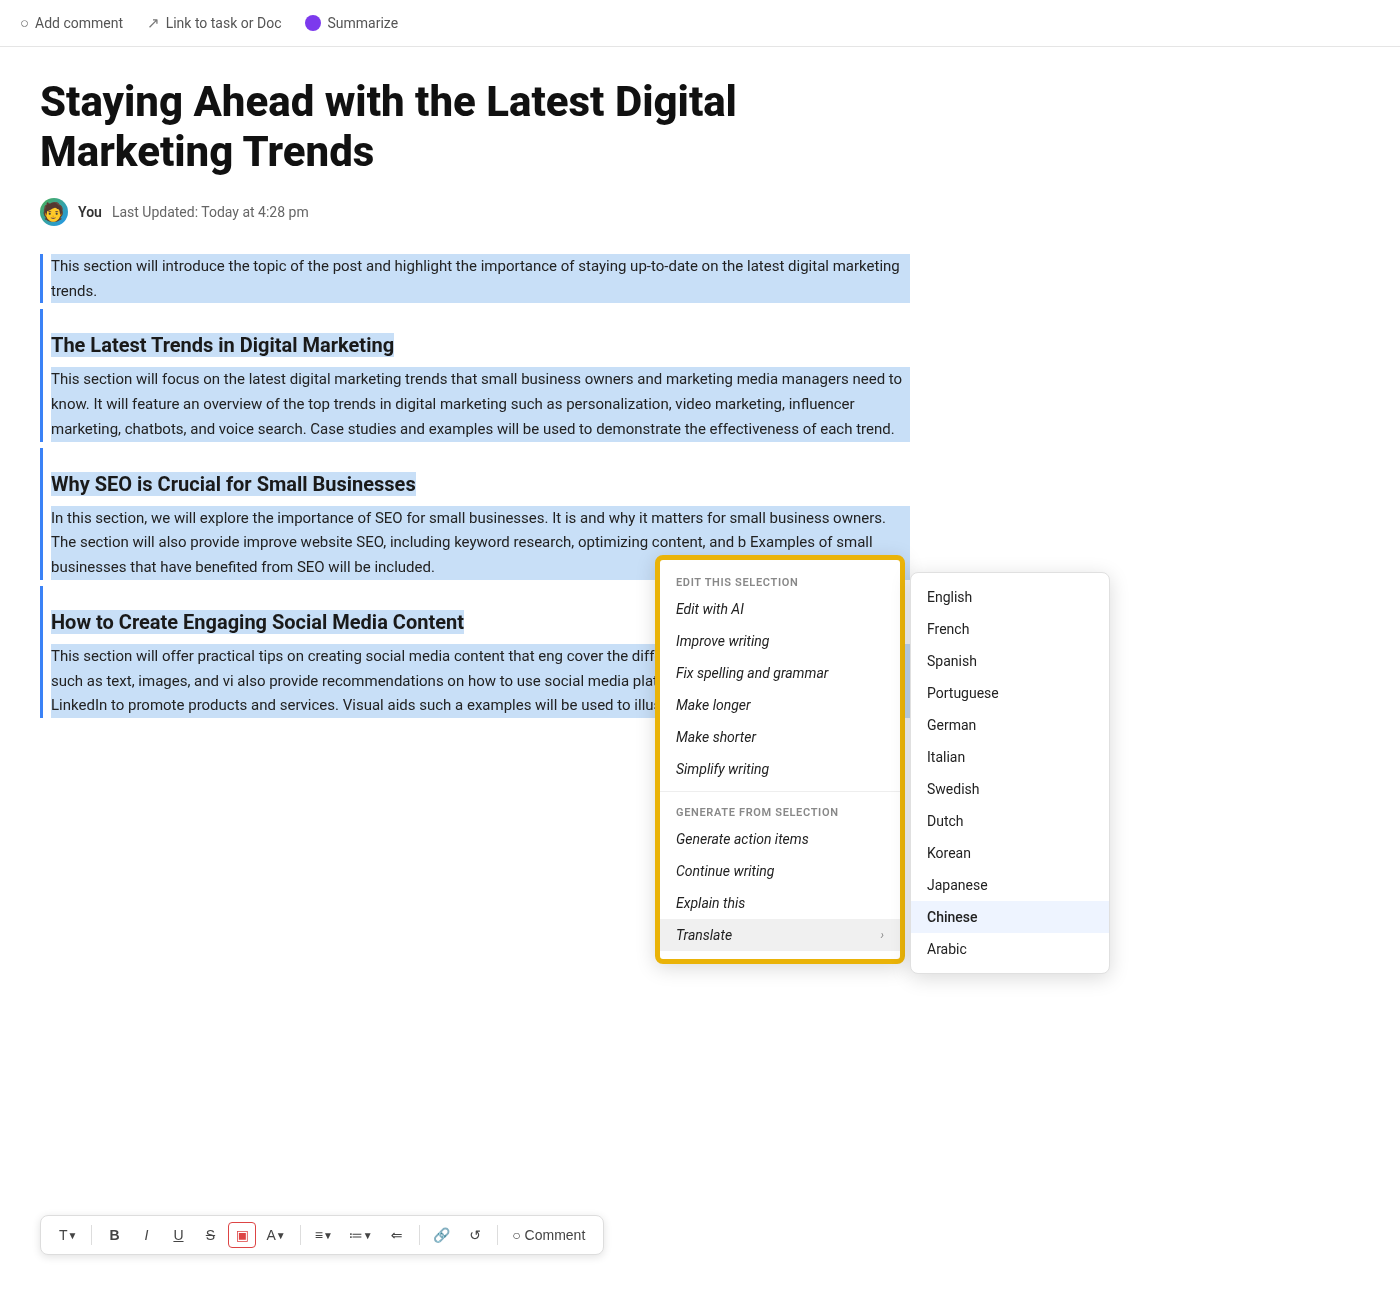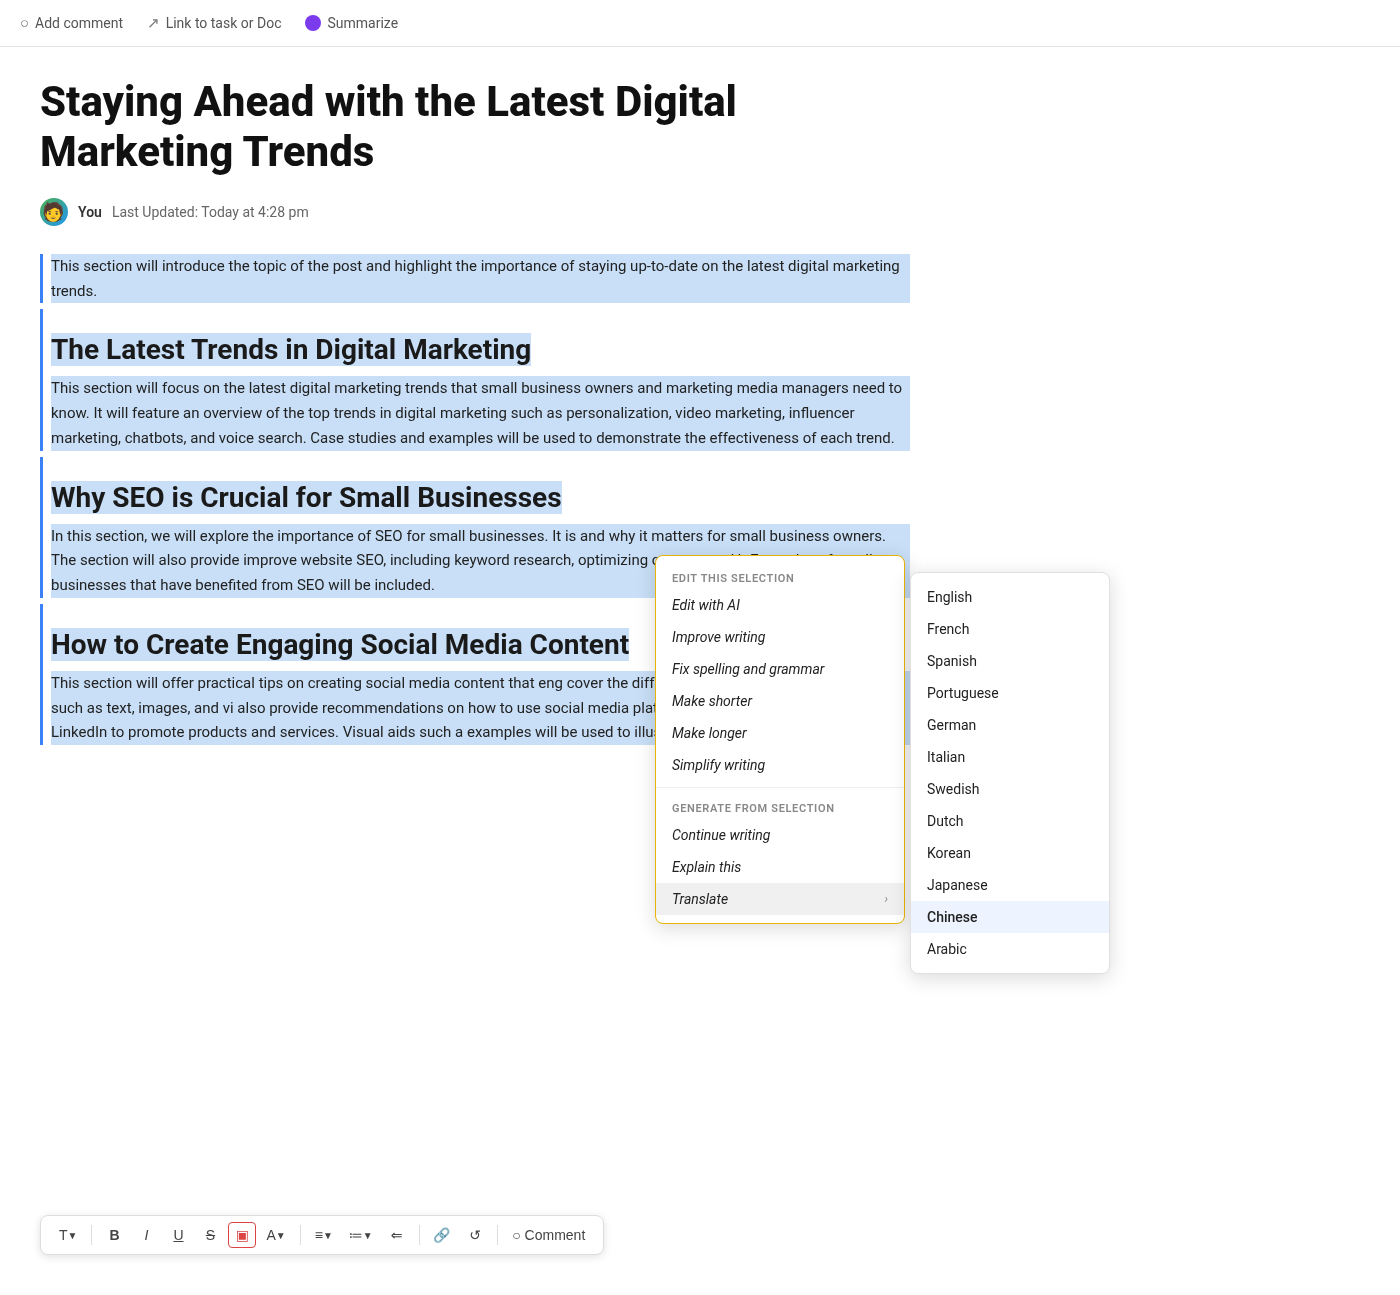--- a/index.html
+++ b/index.html
@@ -88,21 +88,21 @@
     
     .para {
       font-size: 15px;
       line-height: 1.65;
       color: #222;
       margin-bottom: 6px;
     }
 
     
     .section-heading {
-      font-size: 28px;
+      font-size: 20px;
       font-weight: 700;
       color: #1a1a1a;
       margin-top: 24px;
       margin-bottom: 10px;
       display: inline-block;
     }
 
     .section-block {
       margin-bottom: 4px;
       border-left: 3px solid transparent;
@@ -146,21 +146,21 @@
     .fmt-btn.italic { font-style: italic; }
     .fmt-btn.underline { text-decoration: underline; }
     .fmt-btn.strike { text-decoration: line-through; }
 
     
     .context-menu {
       position: absolute;
       top: 555px;
       left: 655px;
       background: #fff;
-      border: 1px solid #eab308;
+      border: 5px solid #eab308;
       border-radius: 8px;
       box-shadow: 0 4px 20px rgba(0,0,0,0.15);
       width: 250px;
       z-index: 100;
       padding: 8px 0;
     }
     .menu-section-label {
       font-size: 11px;
       font-weight: 600;
       color: #888;
@@ -282,33 +282,36 @@
   <div class="menu-item">
     <span>Edit with AI</span>
   </div>
   <div class="menu-item">
     <span>Improve writing</span>
   </div>
   <div class="menu-item">
     <span>Fix spelling and grammar</span>
   </div>
   <div class="menu-item">
+    <span>Make longer</span>
+  </div>
+  <div class="menu-item">
     <span>Make shorter</span>
   </div>
   <div class="menu-item">
-    <span>Make longer</span>
-  </div>
-  <div class="menu-item">
     <span>Simplify writing</span>
   </div>
 
   <div class="menu-divider"></div>
 
   <div class="menu-section-label">GENERATE FROM SELECTION</div>
 
+  <div class="menu-item">
+    <span>Generate action items</span>
+  </div>
   <div class="menu-item">
     <span>Continue writing</span>
   </div>
   <div class="menu-item">
     <span>Explain this</span>
   </div>
   <div class="menu-item active">
     <span>Translate</span>
     <span class="menu-arrow">›</span>
   </div>

